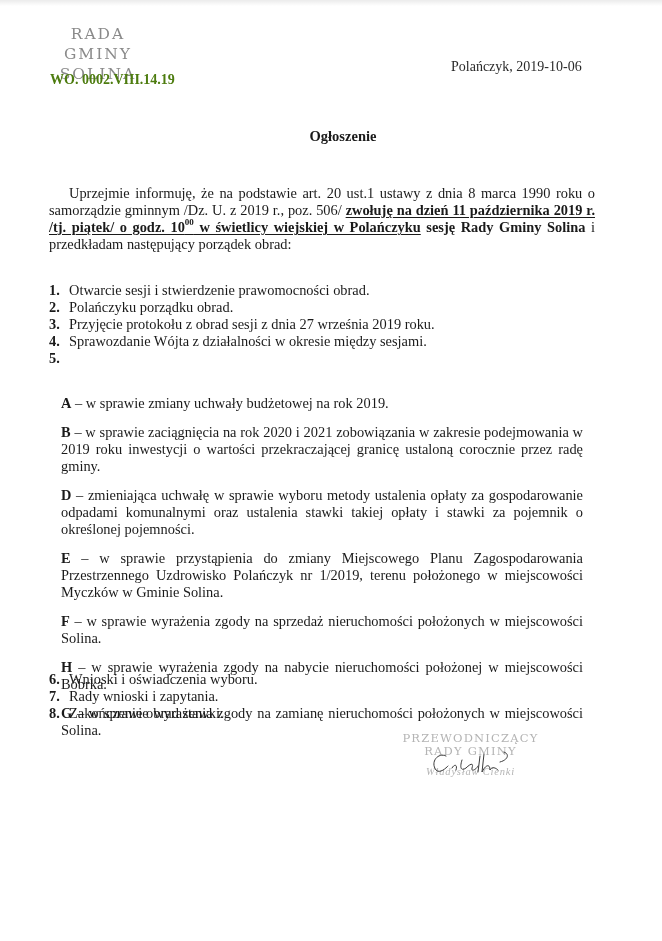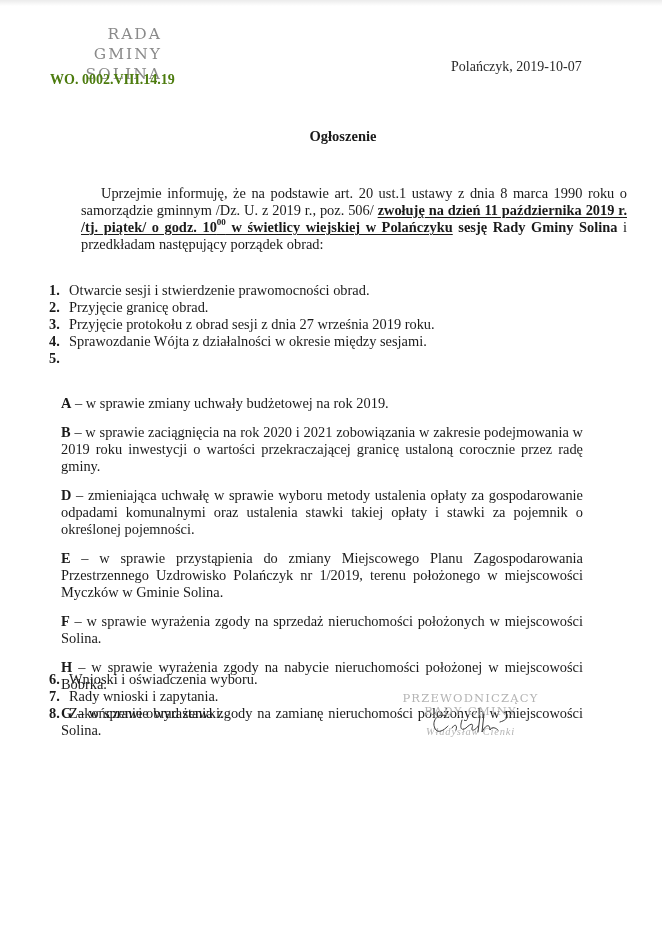--- a/index.html
+++ b/index.html
@@ -1,72 +1,72 @@
 <!DOCTYPE html>
 <html><head>
 <meta charset="utf-8">
 <style>
   html, body { margin: 0; padding: 0; background: #ffffff; }
   body { width: 662px; height: 941px; position: relative; overflow: hidden;
          font-family: "Liberation Serif", "DejaVu Serif", serif; color: #1a1a1a; }
   .scan-shadow { position: absolute; left: 0; top: 0; width: 662px; height: 6px;
          background: linear-gradient(to bottom, rgba(0,0,0,0.08), rgba(0,0,0,0)); }
-  .stamp { position: absolute; left: 34px; top: 24px; width: 128px; text-align: right;
+  .stamp { position: absolute; left: 34px; top: 24px; width: 128px; text-align: center;
          font-family: "DejaVu Serif", "Liberation Serif", serif; color: #8a8a8a;
          font-size: 15.5px; letter-spacing: 2px; line-height: 20px; font-weight: normal; }
   .refno { position: absolute; left: 50px; top: 72px; font-size: 14px; font-weight: bold; color: #4d7c0f; }
   .place-date { position: absolute; left: 451px; top: 59px; font-size: 14px; color: #2a2a2a; }
   .title { position: absolute; left: 12px; width: 662px; top: 128px; text-align: center;
          font-size: 14.5px; font-weight: bold; }
   .body { position: absolute; left: 49px; width: 546px; font-size: 14.4px; line-height: 17px; }
-  .intro { top: 185px; text-align: justify; text-indent: 20px; margin-left: 32px; }
+  .intro { top: 185px; text-align: justify; text-indent: 20px; }
   .intro b { font-weight: bold; }
   .intro u { text-decoration: underline; text-decoration-thickness: 1px; text-underline-offset: 2px; }
   .intro sup { font-size: 9px; line-height: 0; position: relative; top: -1px; }
   ol.agenda { position: absolute; left: 49px; margin: 0; padding: 0; list-style: none;
          font-size: 14.4px; line-height: 17px; }
   ol.agenda li { display: flex; }
   ol.agenda .num { width: 20px; font-weight: bold; flex: none; }
   .agenda-1 { top: 282px; }
   .agenda-2 { top: 671px; }
   .resolutions { top: 383px; text-align: justify; }
   .resolutions p { margin: 12px; }
   .resolutions .letter { font-weight: bold; }
-  .signature { position: absolute; left: 398px; top: 692px; width: 145px; text-align: center;
+  .signature { position: absolute; left: 398px; top: 732px; width: 145px; text-align: center;
          color: #b4b4b4; }
   .sig-role { font-family: "DejaVu Serif", serif; font-size: 11.5px; letter-spacing: 1.2px; line-height: 13px; }
   .sig-name { font-family: Liberation Serif, serif; font-style: italic; font-size: 10.5px;
          letter-spacing: 0.8px; margin-top: 8px; }
   .sig-scribble { position: absolute; left: 18px; top: 14px; width: 110px; height: 30px; }
 </style>
 </head>
 <body>
 
 <div class="scan-shadow"></div>
 
 <div class="stamp">
   <div>RADA GMINY</div>
   <div>SOLINA</div>
 </div>
 
 <div class="refno">WO. 0002.VIII.14.19</div>
-<div class="place-date">Polańczyk, 2019-10-07</div>
+<div class="place-date">Polańczyk, 2019-10-06</div>
 
 <div class="title">Ogłoszenie</div>
 
 <div class="body intro"><span>Uprzejmie informuję, że na podstawie art. 20 ust.1 ustawy z dnia 8 marca 1990 roku o samorządzie gminnym /Dz. U. z 2019 r., poz. 506/ </span><b><u><span>zwołuję na dzień 11 października 2019 r. /tj. piątek/ o godz. 10</span><sup>00</sup><span> w świetlicy wiejskiej w Polańczyku</span></u><span>  sesję Rady Gminy Solina</span></b><span>  i przedkładam następujący porządek obrad:</span></div>
 
 <ol class="agenda agenda-1">
   <li>
       <span class="num">1.</span>
       <span>Otwarcie sesji i stwierdzenie prawomocności obrad.</span>
     </li>
   <li>
       <span class="num">2.</span>
-      <span>Przyjęcie granicę obrad.</span>
+      <span>Polańczyku porządku obrad.</span>
     </li>
   <li>
       <span class="num">3.</span>
       <span>Przyjęcie protokołu z obrad sesji z dnia 27 września 2019 roku.</span>
     </li>
   <li>
       <span class="num">4.</span>
       <span>Sprawozdanie Wójta z działalności w okresie między sesjami.</span>
     </li>
   <li>

